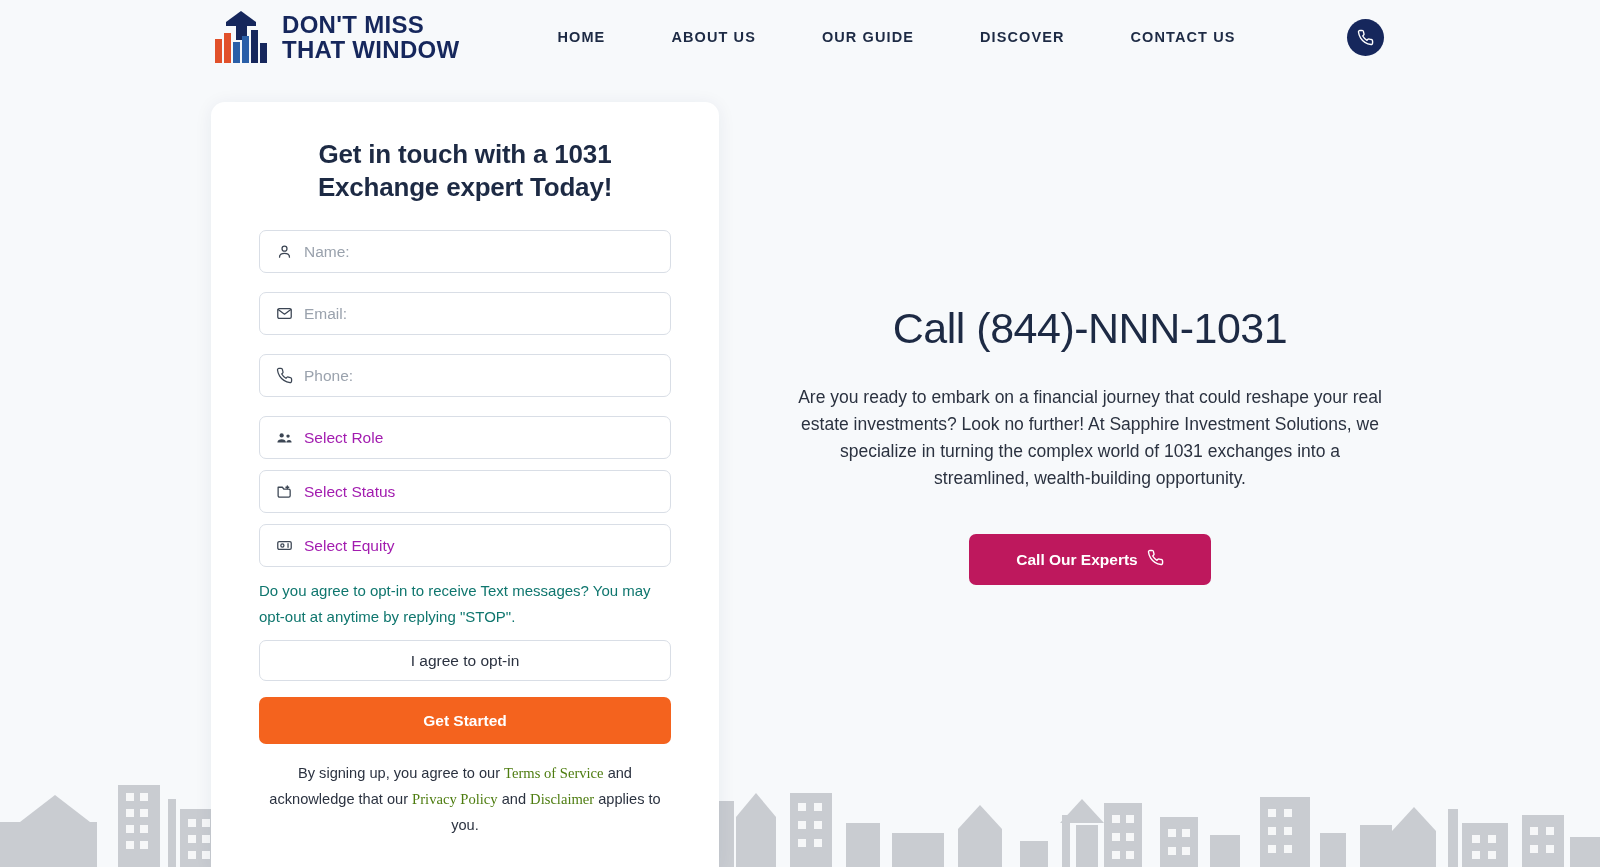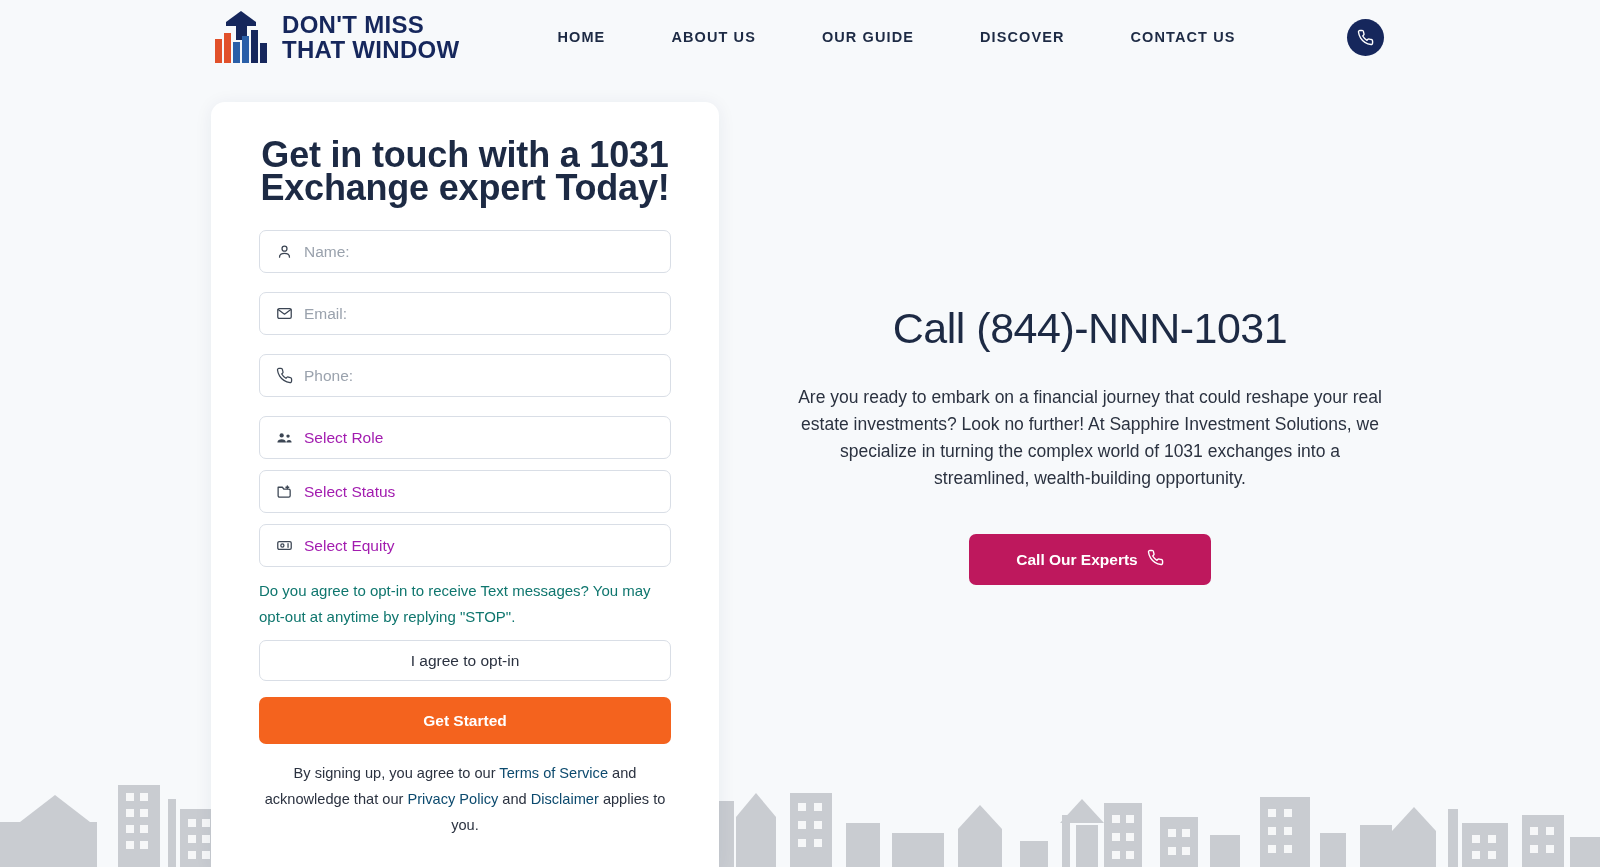--- a/index.html
+++ b/index.html
@@ -94,21 +94,21 @@
     top: 102px;
     width: 508px;
     height: 765px;
     background: #ffffff;
     border-radius: 14px 14px 0 0;
     box-shadow: 0 2px 18px rgba(20,40,80,0.07);
     z-index: 10;
     padding: 36px 48px 0 48px;
   }
   .form-title {
-    font-size: 36px;
+    font-size: 26px;
     line-height: 33px;
     font-weight: bold;
     text-align: center;
     color: #1d2a44;
     margin-bottom: 26px;
     letter-spacing: -0.2px;
   }
   .field {
     position: relative;
     height: 43px;
@@ -167,21 +167,21 @@
     width: 100%;
     cursor: pointer;
   }
   .legal {
     margin-top: 16px;
     font-size: 14.6px;
     line-height: 26px;
     text-align: center;
     color: #2b3240;
   }
-  .legal a { color: #0c4a6e; text-decoration: none; }
+  .legal a { color: #4d7c0f; text-decoration: none; font-family: Liberation Serif, serif; }
 
   
   .right {
     position: absolute;
     left: 790px;
     top: 300px;
     width: 600px;
     text-align: center;
     z-index: 10;
   }

